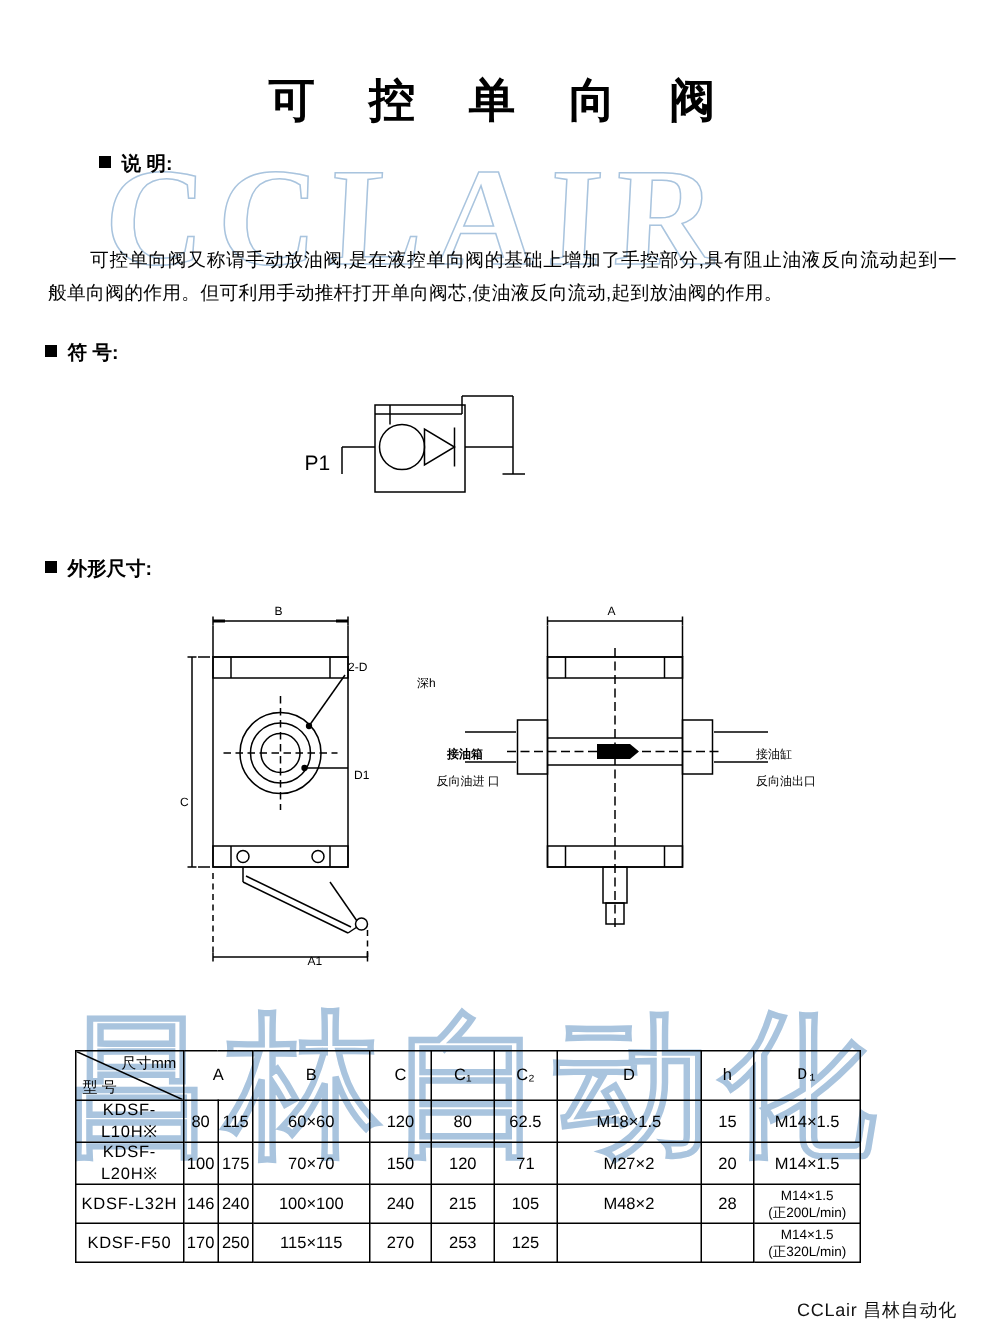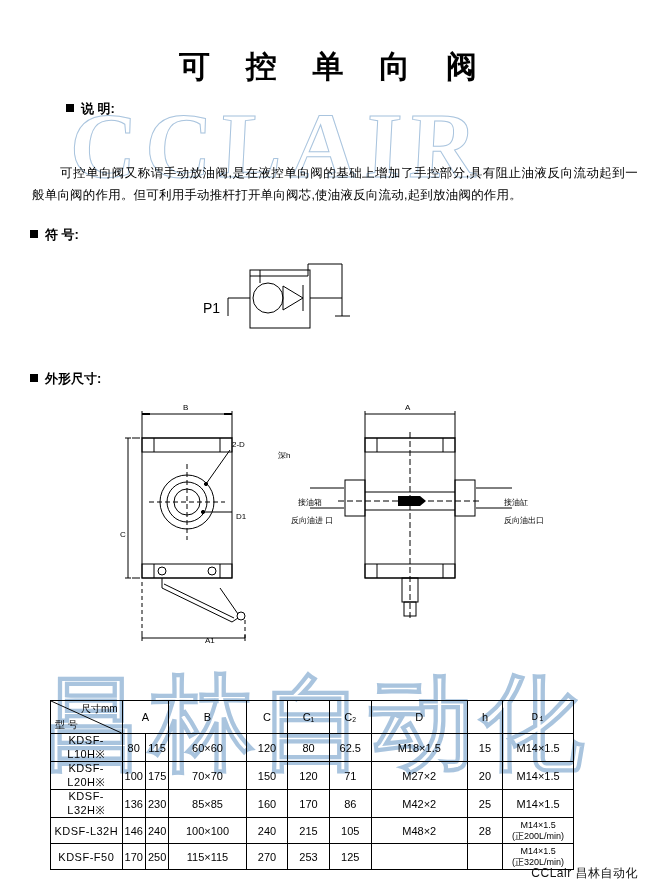--- a/index.html
+++ b/index.html
@@ -275,21 +275,21 @@
     </g>
   </svg>
 
   <div class="dim-label" style="left:183px;top:403px;">B</div>
   <div class="dim-label" style="left:232px;top:440px;">2-D</div>
   <div class="dim-label" style="left:234px;top:451px;padding-left:44px;">深h</div>
   <div class="dim-label" style="left:236px;top:512px;">D1</div>
   <div class="dim-label" style="left:120px;top:530px;">C</div>
   <div class="dim-label" style="left:205px;top:636px;">A1</div>
   <div class="dim-label" style="left:405px;top:403px;">A</div>
-  <div class="dim-label" style="left:298px;top:498px;">接油箱</div>
+  <div class="dim-label" style="left:298px;top:498px;font-weight:bold;">接油箱</div>
   <div class="dim-label" style="left:291px;top:516px;">反向油进 口</div>
   <div class="dim-label" style="left:504px;top:498px;">接油缸</div>
   <div class="dim-label" style="left:504px;top:516px;">反向油出口</div>
 
   <table>
     <thead>
       <tr>
         <th class="hdr-corner" rowspan="1">
           <svg class="slash" viewBox="0 0 76 32" preserveAspectRatio="none">
             <line x1="0" y1="0" x2="76" y2="32" stroke="#000" stroke-width="1"></line>
@@ -326,32 +326,20 @@
         <td>175</td>
         <td>70×70</td>
         <td>150</td>
         <td>120</td>
         <td>71</td>
         <td>M27×2</td>
         <td>20</td>
         <td>M14×1.5</td>
       </tr>
       <tr>
-        <td class="model">KDSF-L32H※</td>
-        <td>136</td>
-        <td>230</td>
-        <td>85×85</td>
-        <td>160</td>
-        <td>170</td>
-        <td>86</td>
-        <td>M42×2</td>
-        <td>25</td>
-        <td>M14×1.5</td>
-      </tr>
-      <tr>
         <td class="model">KDSF-L32H</td>
         <td>146</td>
         <td>240</td>
         <td>100×100</td>
         <td>240</td>
         <td>215</td>
         <td>105</td>
         <td>M48×2</td>
         <td>28</td>
         <td class="twoline">

